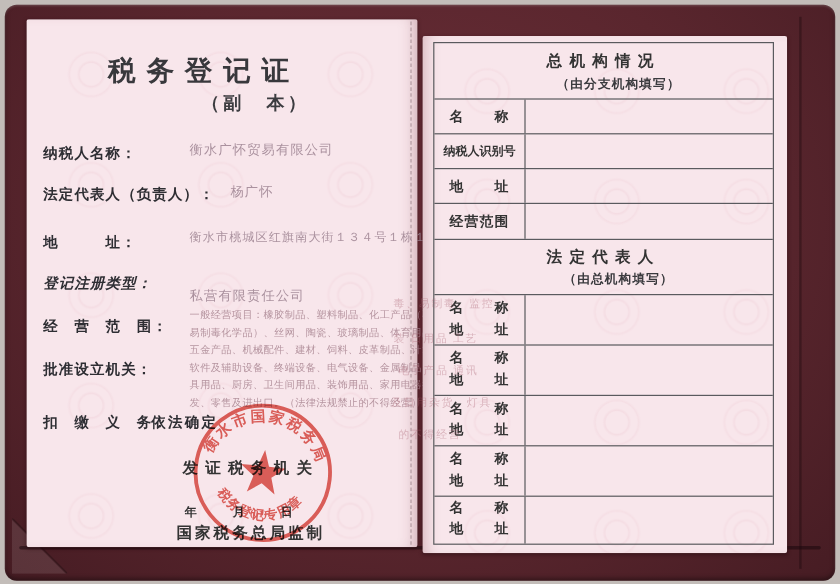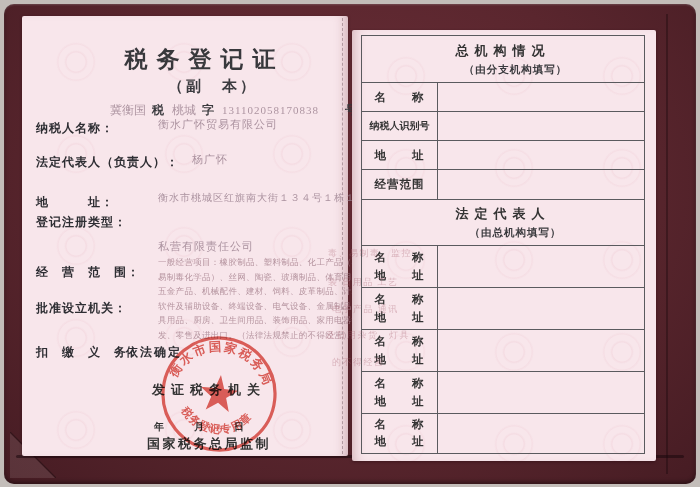--- a/index.html
+++ b/index.html
@@ -42,21 +42,21 @@
     box-shadow:0 1px 3px rgba(40,10,16,.5), inset -10px 0 12px -8px rgba(120,50,62,.35);}
   .page-right{left:352px;top:30px;width:304px;height:431px;
     box-shadow:0 1px 3px rgba(40,10,16,.5), inset 10px 0 12px -8px rgba(120,50,62,.30);}
   .perforation{
     position:absolute;top:2px;bottom:2px;right:5px;width:0;
     border-left:1px dashed #a58b92;opacity:.8;
   }
   
   .abs{position:absolute;}
   .cert-title{
-    left:0;right:0;top:28px;text-align:center;padding-left:39px;
+    left:0;right:0;top:28px;padding-left:68px;
     font-size:23px;font-weight:bold;letter-spacing:9px;color:#38383c;
   }
   .cert-subtitle{
     left:0;right:0;top:61px;text-align:center;padding-left:56px;
     font-size:15px;font-weight:bold;letter-spacing:3px;color:#3c3c40;
   }
   .serial-line{
     left:88px;top:86px;font-size:12px;color:#333;display:flex;align-items:baseline;white-space:nowrap;
   }
   .serial-line .ink{font-weight:bold;color:#3a3a3e;margin:0 6px;letter-spacing:2px;}
@@ -126,39 +126,31 @@
   <div class="folder-crease-r"></div>
   <div class="folder-seam"></div>
 </div>
 
 <div class="page page-left">
   <div class="perforation"></div>
 
   <div class="abs cert-title">税务登记证</div>
   <div class="abs cert-subtitle">（副　本）</div>
 
-  <div class="abs serial-line">
-    <span class="stamped">冀衡国</span>
-    <span class="ink">税</span>
-    <span class="stamped">桃城</span>
-    <span class="ink">字</span>
-    <span class="stamped serial-number">131102058170838</span>
-    <span class="ink serial-hao">号</span>
-  </div>
 
   <div class="abs field-label" style="left:14px;top:104px;">纳税人名称：</div>
   <div class="abs field-label" style="left:14px;top:138px;">法定代表人（负责人）：</div>
 
   <div class="abs field-value" style="left:136px;top:101px;">衡水广怀贸易有限公司</div>
   <div class="abs field-value" style="left:170px;top:136px;">杨广怀</div>
 
   <div class="abs field-label" style="left:14px;top:178px;">地　　　址：</div>
   <div class="abs field-value" style="left:136px;top:175px;font-size:10px;">衡水市桃城区红旗南大街１３４号１栋１层</div>
 
-  <div class="abs field-label" style="left:14px;top:198px;">登记注册类型：</div>
+  <div class="abs field-label" style="left:14px;top:212px;font-style:italic;">登记注册类型：</div>
   <div class="abs field-value" style="left:136px;top:211px;margin-top:12px;">私营有限责任公司</div>
 
   <div class="abs field-label" style="left:14px;top:248px;">经　营　范　围：</div>
   <div class="abs field-value scope-value" style="left:136px;top:239px;">一般经营项目：橡胶制品、塑料制品、化工产品（不含易制毒化学品）、丝网、陶瓷、玻璃制品、体育用品、五金产品、机械配件、建材、饲料、皮革制品、计算机软件及辅助设备、终端设备、电气设备、金属制品、文具用品、厨房、卫生间用品、装饰用品、家用电器批发、零售及进出口。（法律法规禁止的不得经营）</div>
 
   <div class="abs field-label" style="left:14px;top:284px;">批准设立机关：</div>
 
   <div class="abs field-label" style="left:14px;top:328px;">扣　缴　义　务：</div>
   <div class="abs field-label" style="left:104px;top:328px;letter-spacing:2px;">依法确定</div>
 

